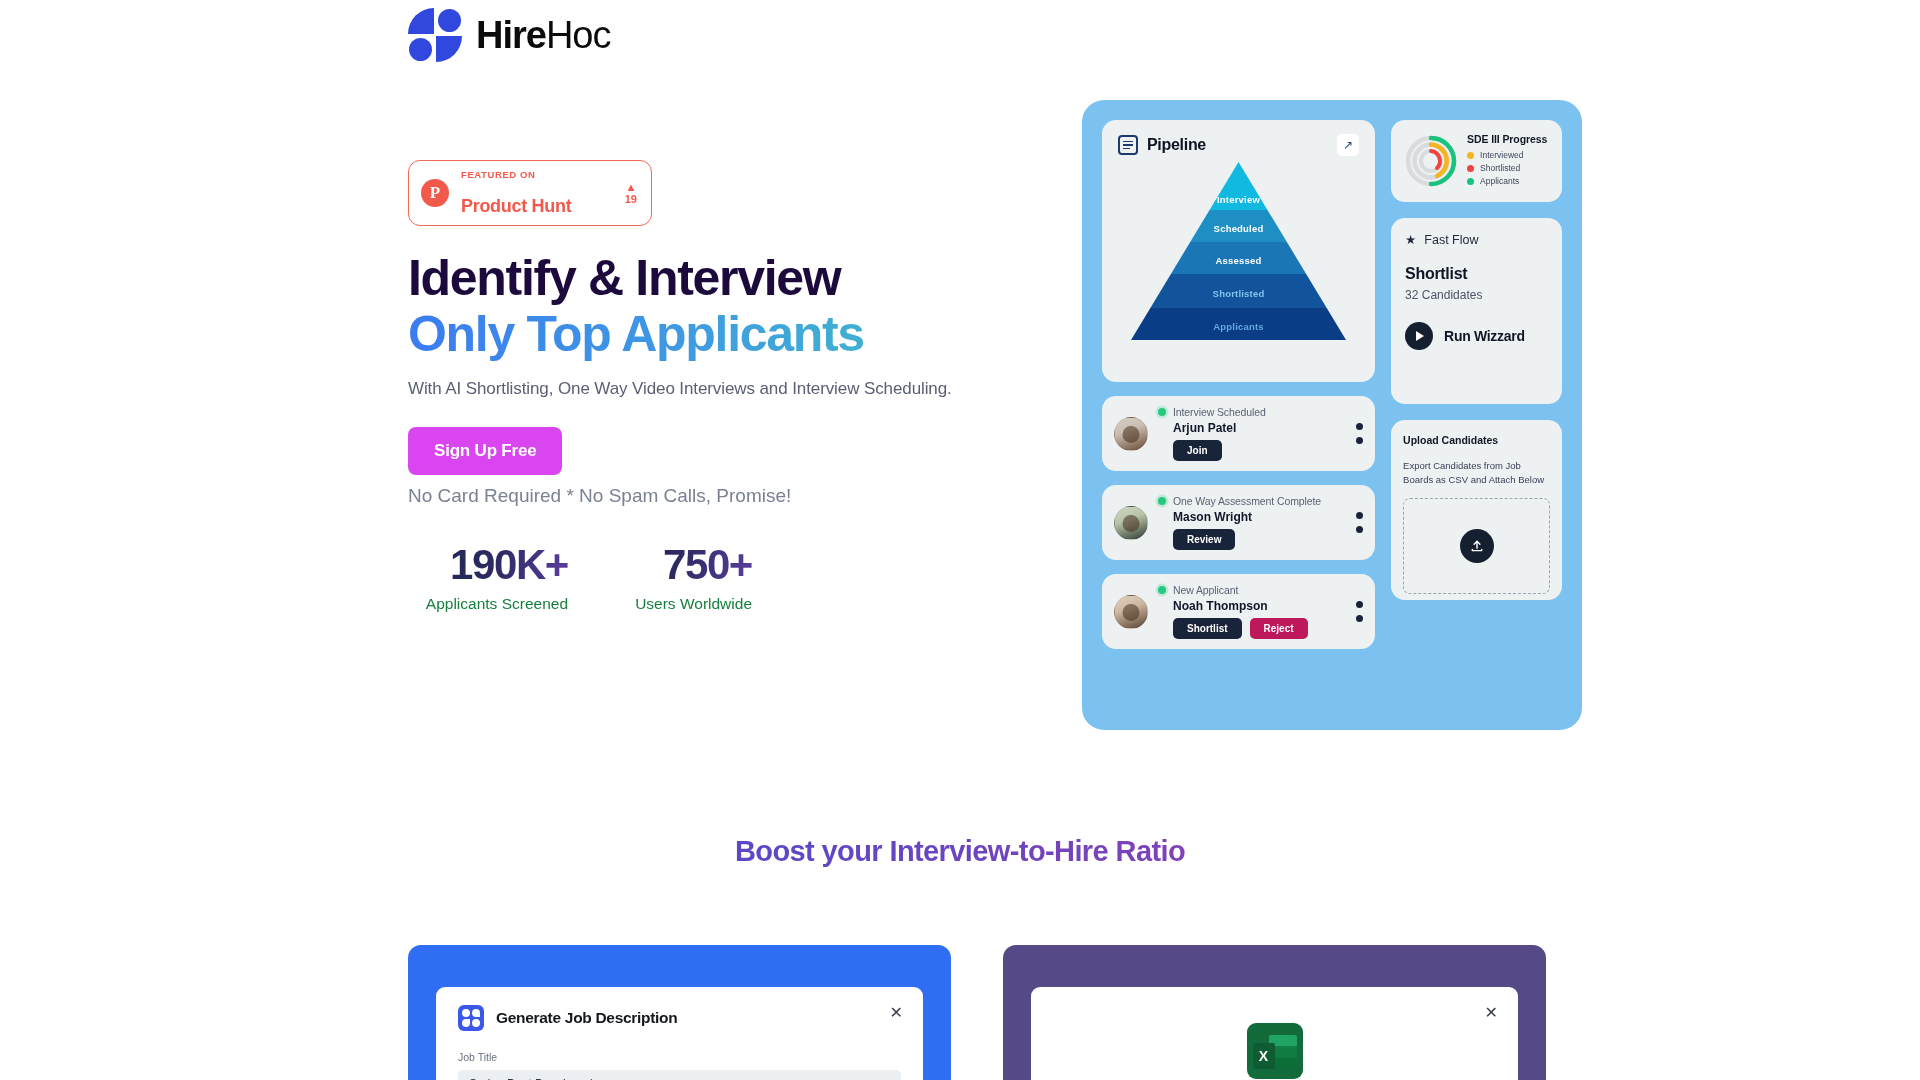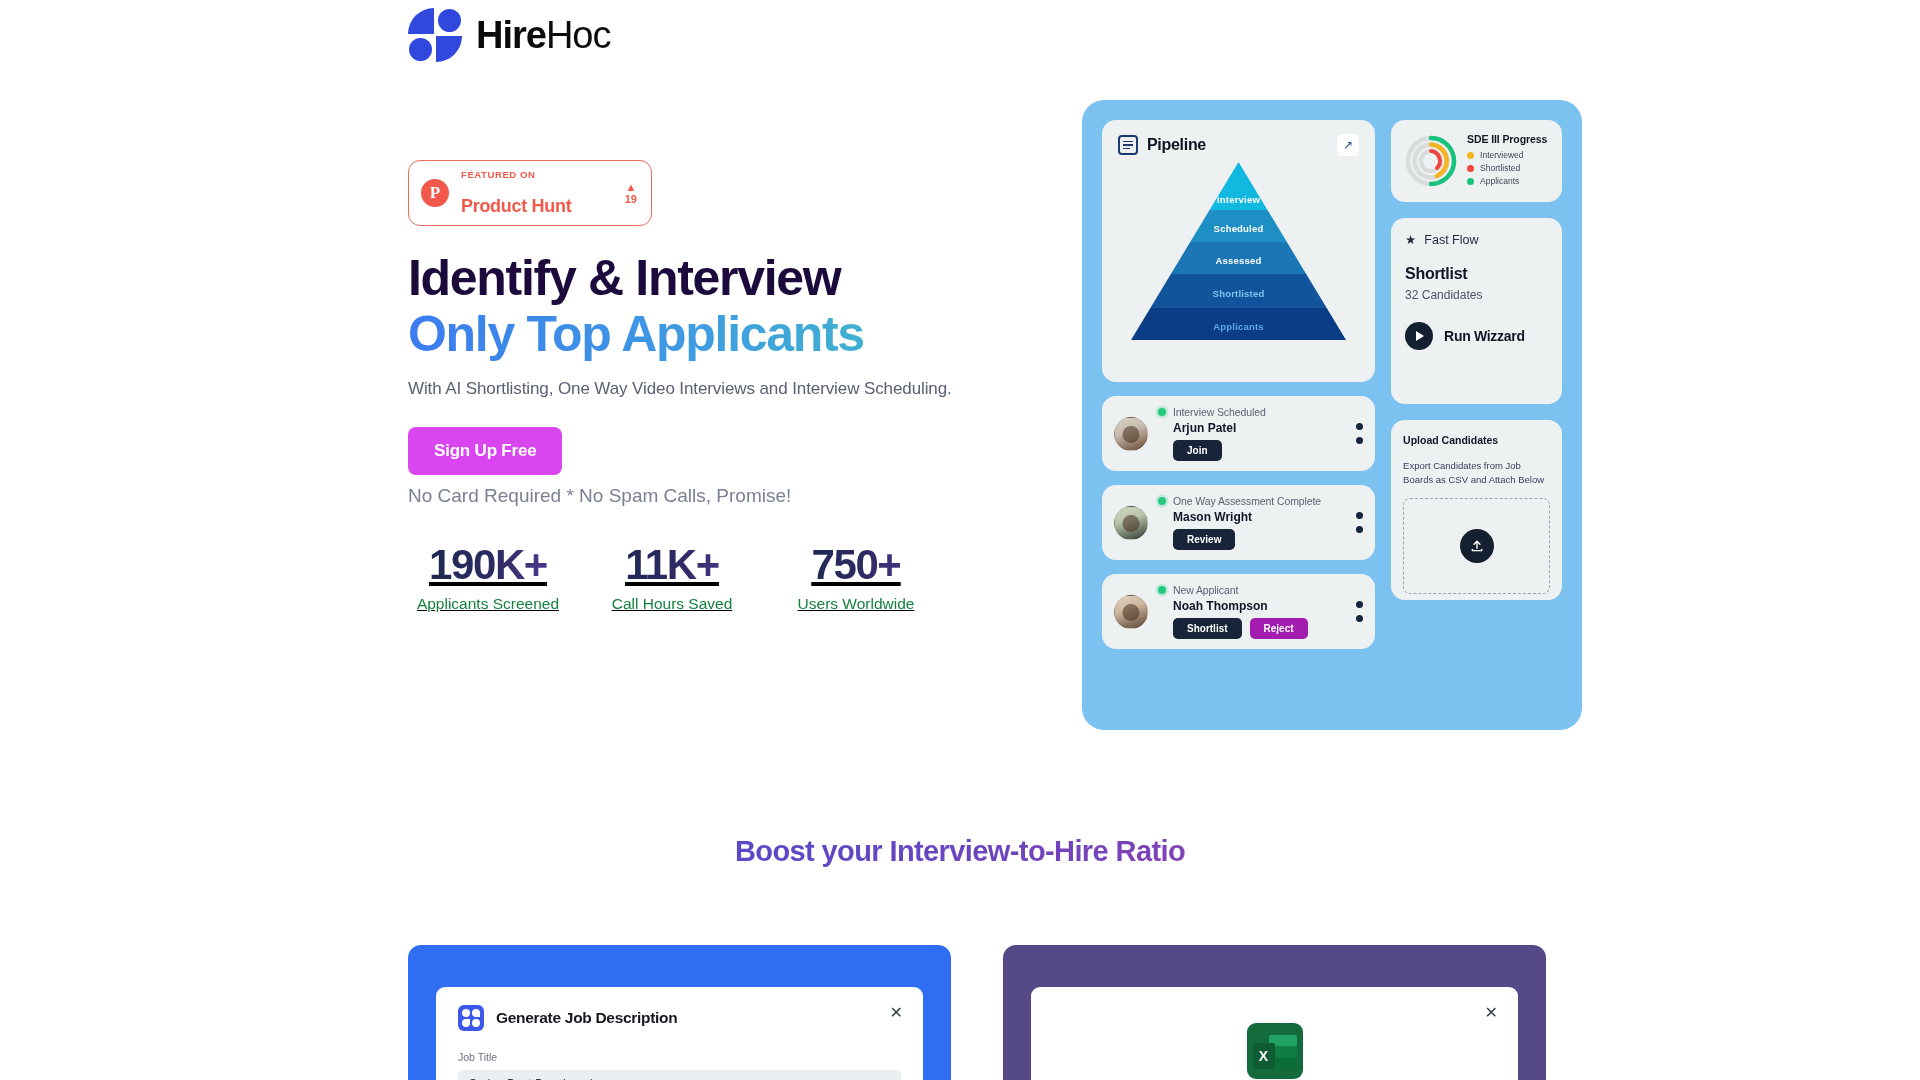--- a/index.html
+++ b/index.html
@@ -45,21 +45,21 @@
 
   .sub { margin-top:16px; font-size:17px; color:#5a6074; letter-spacing:-.1px; }
 
   .cta { margin-top:28px; display:inline-block; background:#d946ef; color:#fff; border:none;
          font-size:17px; font-weight:bold; padding:14px 26px; border-radius:8px; cursor:pointer;
          font-family:"Liberation Sans", sans-serif; letter-spacing:-.2px; }
 
   .promise { margin-top:10px; font-size:19px; color:#7b8194; }
 
   .stats { margin-top:34px; display:flex; gap:0; }
-  .stat { width:160px; text-align:center;text-decoration:underline; }
+  .stat { width:160px; text-align:right; }
   .stat + .stat { margin-left:24px; }
   .stat-num { font-size:42px; font-weight:bold; letter-spacing:-1.4px;
               background:linear-gradient(100deg,#152a4a 0%,#2e2a63 55%,#5b3ea0 100%);
               -webkit-background-clip:text; background-clip:text; color:transparent; }
   .stat-lbl { margin-top:6px; font-size:15.5px; color:#15803d; }
 
   
   .dash { position:absolute; left:1082px; top:100px; width:500px; height:630px;
           background:#7cc2f0; border-radius:22px; padding:20px; }
   .dash-grid { display:flex; gap:16px; height:100%; }
@@ -109,21 +109,21 @@
                    transform:translateX(-50%); border-radius:50%; background:rgba(70,45,30,.55); }
   .cand-body { flex:1; min-width:0; }
   .cand-status { display:flex; align-items:center; gap:7px; }
   .dot { width:8px; height:8px; border-radius:50%; background:#24c97e;
          box-shadow:0 0 0 2.5px rgba(36,201,126,.22); flex:none; }
   .cand-status span { font-size:10.5px; color:#5b6274; letter-spacing:-.1px; }
   .cand-name { font-size:12px; font-weight:bold; color:#10172a; margin:3px 0 5px 15px; }
   .cand-actions { display:flex; gap:8px; margin-left:15px; }
   .btn-dark { background:#18243a; color:#fff; border:none; font-size:10px; font-weight:bold;
               padding:5px 14px; border-radius:5px; cursor:pointer; font-family:"Liberation Sans", sans-serif; }
-  .btn-red  { background:#a21caf; color:#fff; border:none; font-size:10px; font-weight:bold;
+  .btn-red  { background:#be185d; color:#fff; border:none; font-size:10px; font-weight:bold;
               padding:5px 14px; border-radius:5px; cursor:pointer; font-family:"Liberation Sans", sans-serif; }
   .cand-more { display:flex; flex-direction:column; gap:7px; }
   .cand-more i { width:7px; height:7px; border-radius:50%; background:#18243a; display:block; }
 
   
   .prog { padding:12px 12px; display:flex; align-items:center; gap:8px; height:82px; }
   .rings { width:56px; height:56px; flex:none; }
   .prog-info { flex:1; }
   .prog-title { font-size:10.5px; font-weight:bold; color:#101624; margin-bottom:5px; letter-spacing:-.1px; }
   .legend-row { display:flex; align-items:center; gap:6px; margin-bottom:3px; }
@@ -228,24 +228,20 @@
     <button class="cta">Sign Up Free</button>
 
     <p class="promise">No Card Required * No Spam Calls, Promise!</p>
 
     <div class="stats">
       <div class="stat">
         <div class="stat-num">190K+</div>
         <div class="stat-lbl">Applicants Screened</div>
       </div>
       <div class="stat">
-        <div class="stat-num">11K+</div>
-        <div class="stat-lbl">Call Hours Saved</div>
-      </div>
-      <div class="stat">
         <div class="stat-num">750+</div>
         <div class="stat-lbl">Users Worldwide</div>
       </div>
     </div>
   </div>
 
   <div class="dash">
     <div class="dash-grid">
 
       <div class="dash-left">

